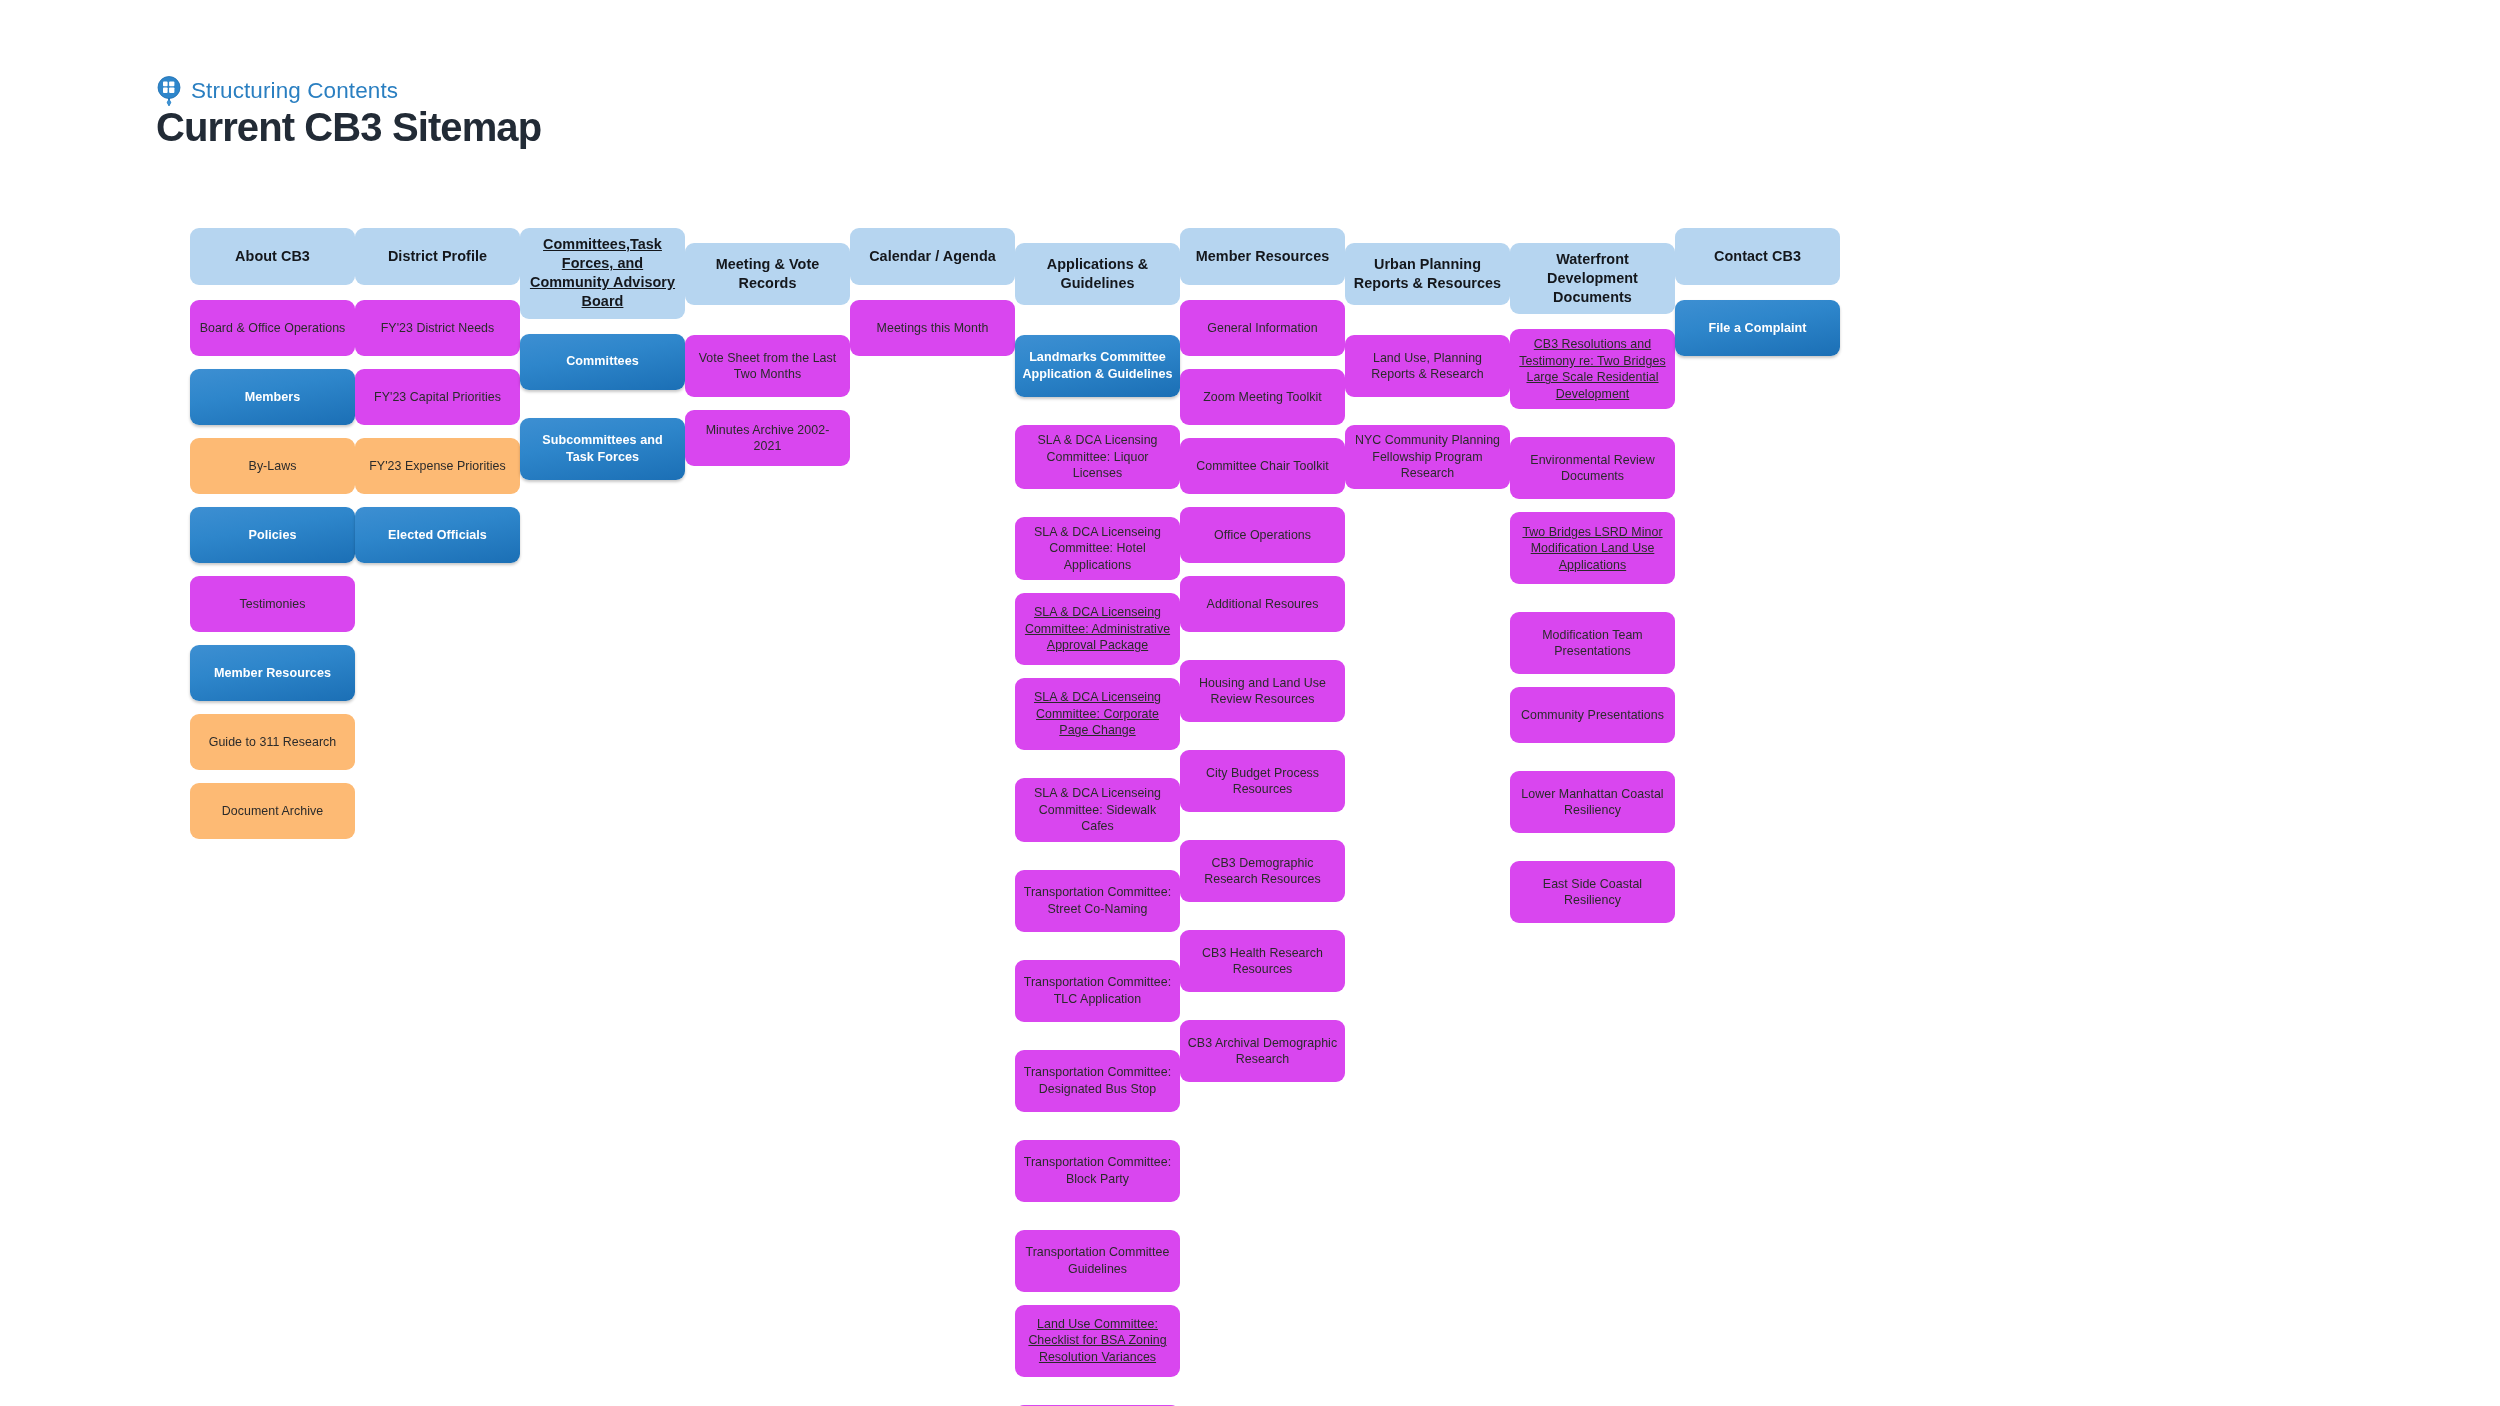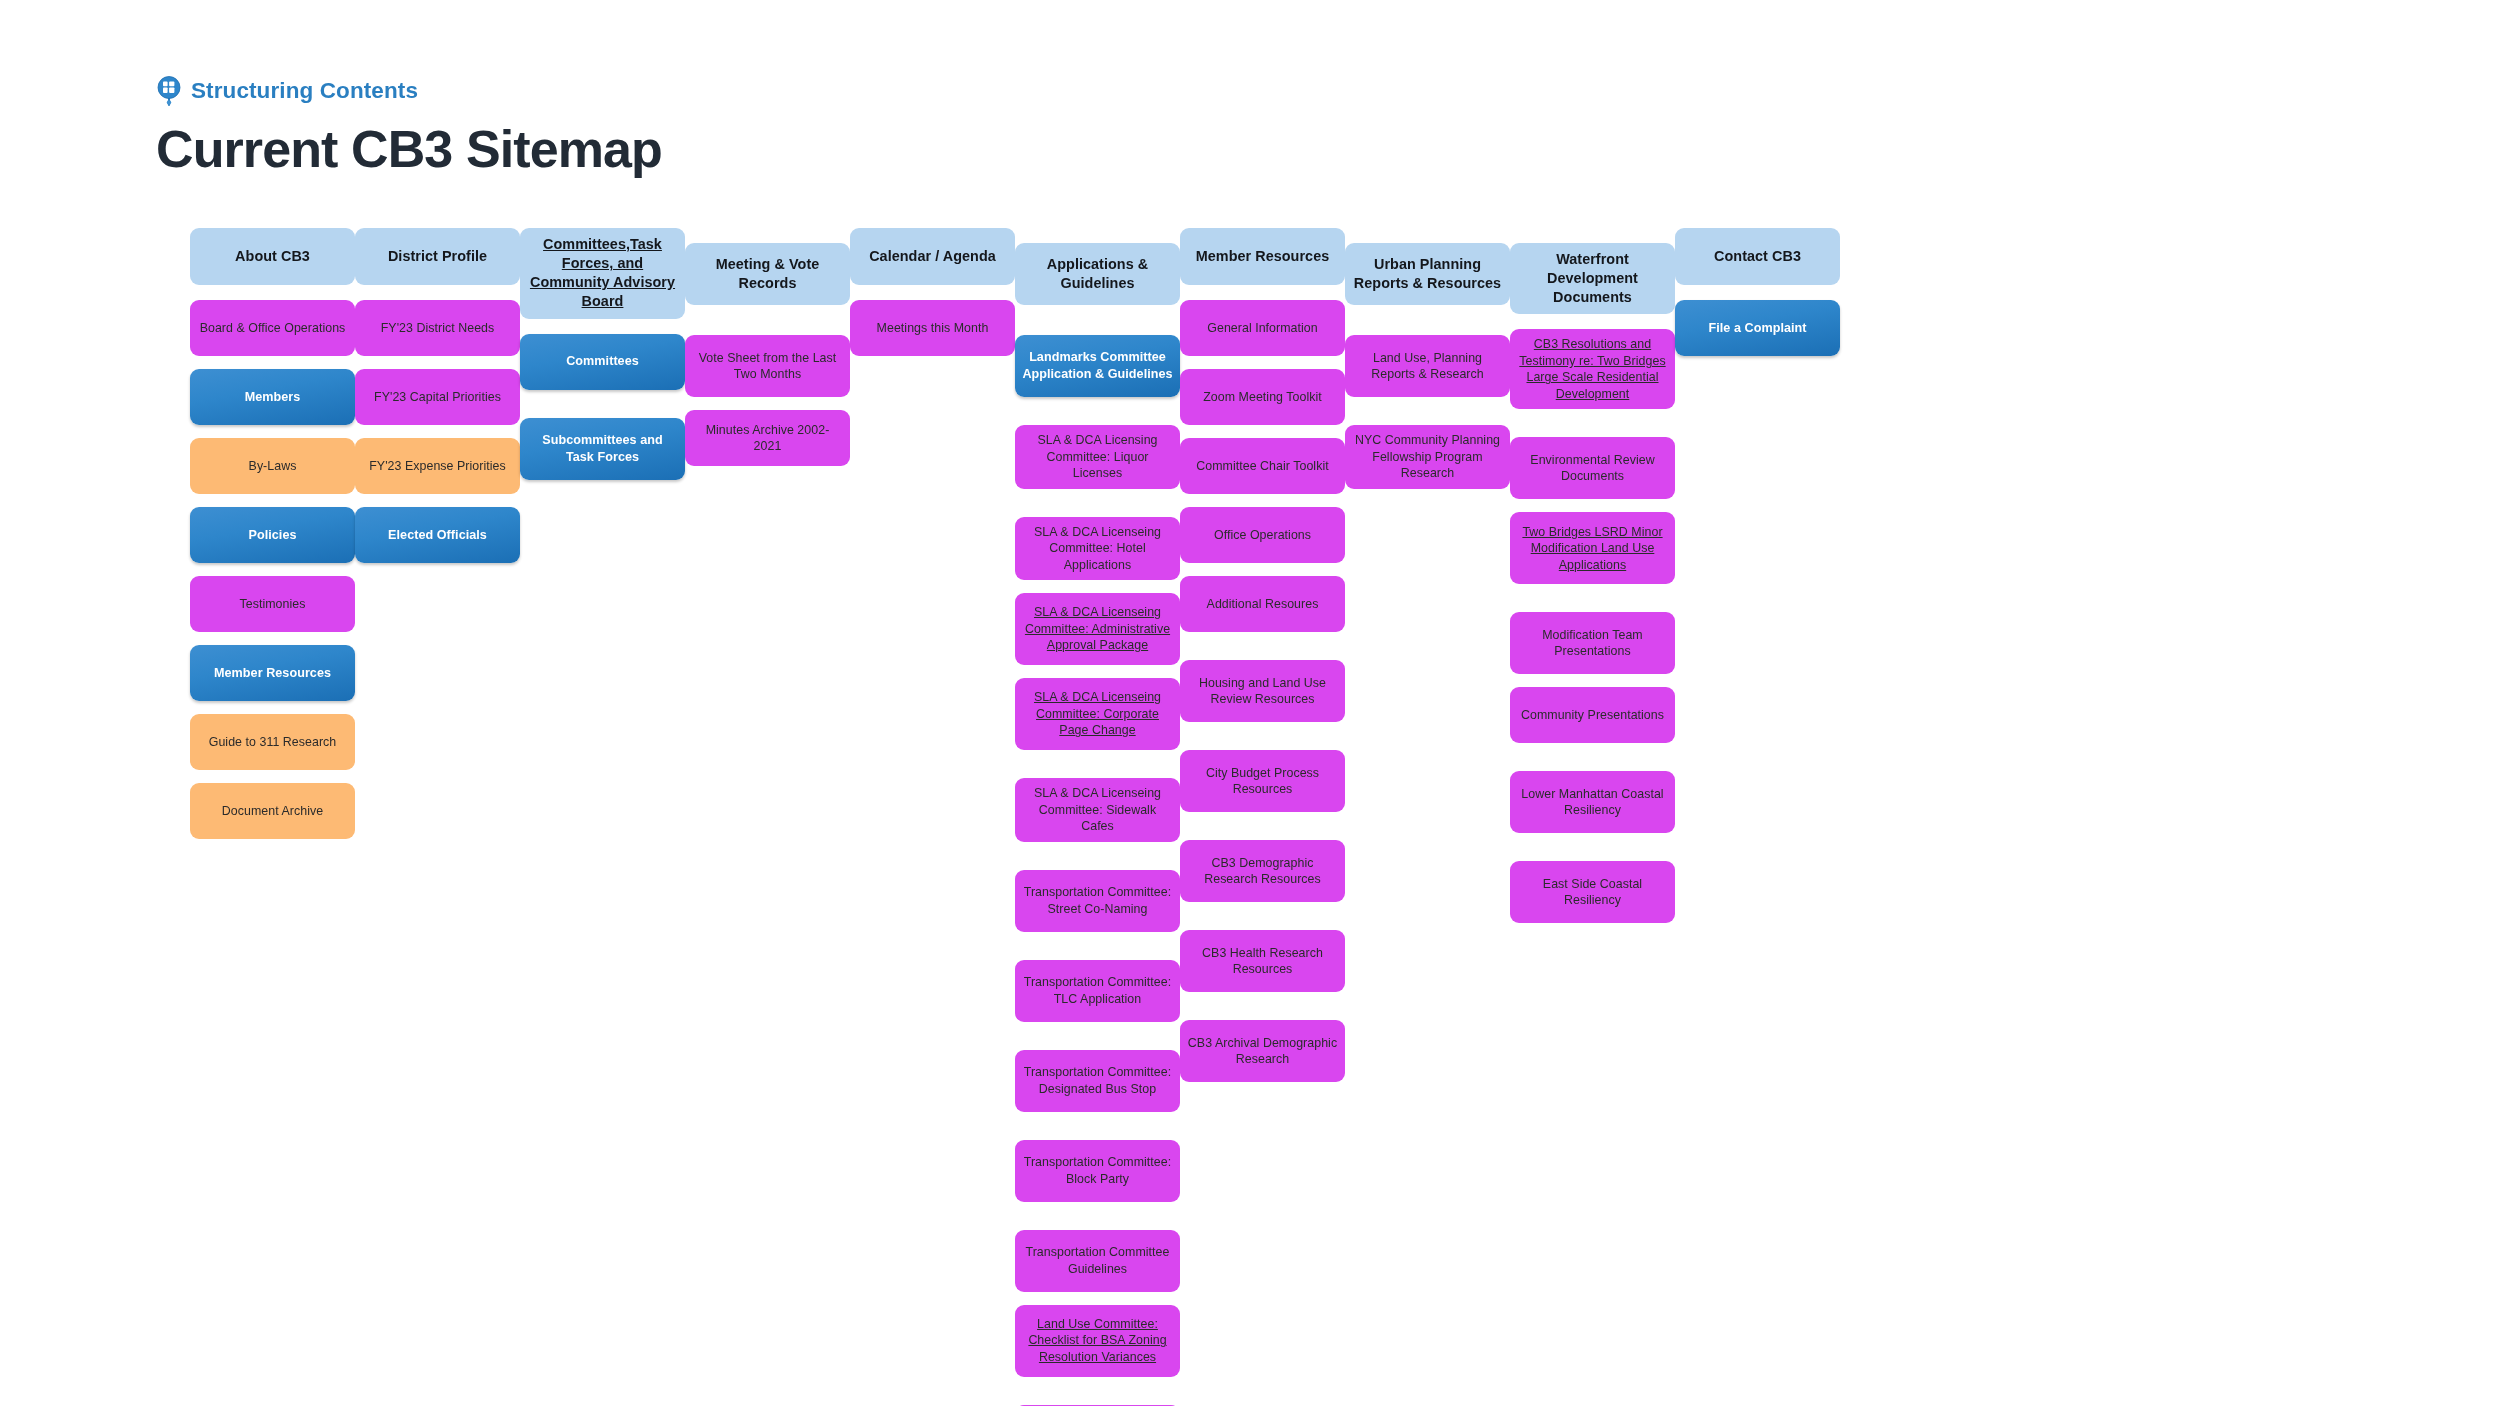--- a/index.html
+++ b/index.html
@@ -36,28 +36,28 @@
   }
   .eyebrow-icon {
     width: 26px;
     height: 30px;
     display: block;
     flex: 0 0 auto;
   }
   .eyebrow-text {
     font-size: 22.5px;
     color: #2a7fc1;
-    font-weight: 700;
+    font-weight: 400;
     letter-spacing: .1px;
     line-height: 1;
     white-space: nowrap;
   }
   .page-title {
-    margin-top: 16px;
-    font-size: 52px;
+    margin-top: 0;
+    font-size: 40px;
     font-weight: 700;
     color: #222b36;
     letter-spacing: -0.9px;
     line-height: 1.05;
     white-space: nowrap;
   }
 
   
   .sitemap {
     position: absolute;

